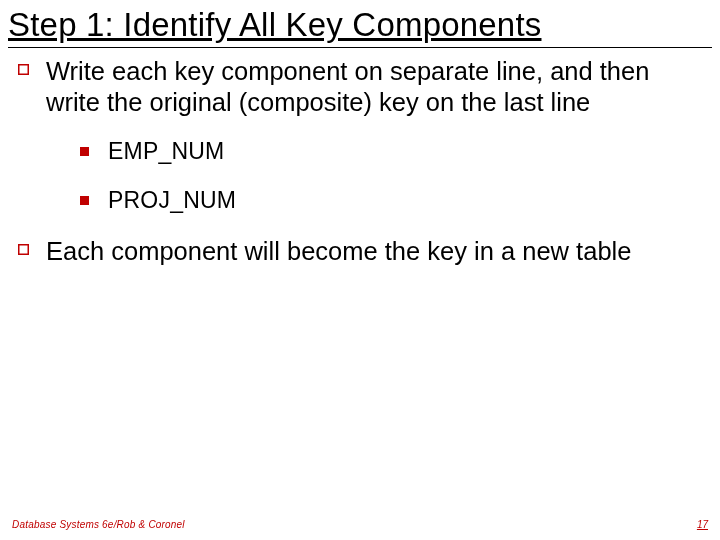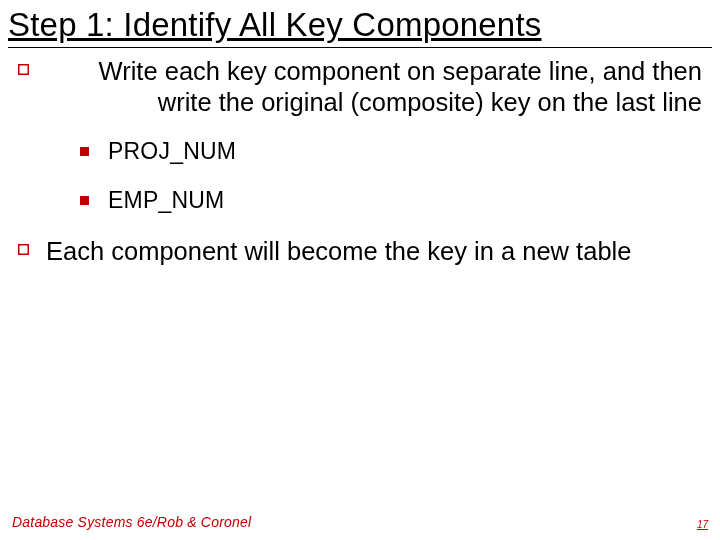--- a/index.html
+++ b/index.html
@@ -23,21 +23,20 @@
     letter-spacing: 0.2px;
     text-decoration: underline;
   }
   .title-rule {
     border: none;
     border-top: 1.5px solid #000;
     margin: 3px 8px 0 8px;
   }
   .content {
     padding: 8px 18px 0 18px;
-    text-align: right;
   }
   .bullet-row {
     display: flex;
     align-items: flex-start;
     margin-bottom: 12px;
   }
   .bullet-row.tight { margin-bottom: 24px; }
   .top-bullet {
     width: 28px;
     flex-shrink: 0;
@@ -77,21 +76,21 @@
     position: absolute;
     bottom: 10px;
     left: 0;
     width: 100%;
     display: flex;
     justify-content: space-between;
     align-items: flex-end;
     padding: 0 12px;
   }
   .footer-left {
-    font-size: 14px;
+    font-size: 10px;
     font-style: italic;
     color: #c00000;
     letter-spacing: 0.2px;
     margin-top: 36px;
   }
   .footer-right {
     font-size: 10px;
     font-style: italic;
     color: #c00000;
     text-decoration: underline;
@@ -114,27 +113,27 @@
           </svg>
       </span>
       <span class="top-text">Write each key component on separate line, and then write the original (composite) key on the last line</span>
     </div>
 
     <div class="sub-list">
       <div class="sub-row">
         <span class="sub-bullet">
             <span class="sq"></span>
           </span>
-        <span class="sub-text">PROJ_NUM</span>
+        <span class="sub-text">EMP_NUM</span>
       </div>
       <div class="sub-row">
         <span class="sub-bullet">
             <span class="sq"></span>
           </span>
-        <span class="sub-text">EMP_NUM</span>
+        <span class="sub-text">PROJ_NUM</span>
       </div>
     </div>
 
     <div class="bullet-row tight">
       <span class="top-bullet">
         <svg width="11" height="11">
             <rect x="0.75" y="0.75" width="9.5" height="9.5" fill="none" stroke="#c00000" stroke-width="1.5"></rect>
           </svg>
       </span>
       <span class="top-text">Each component will become the key in a new table</span>

